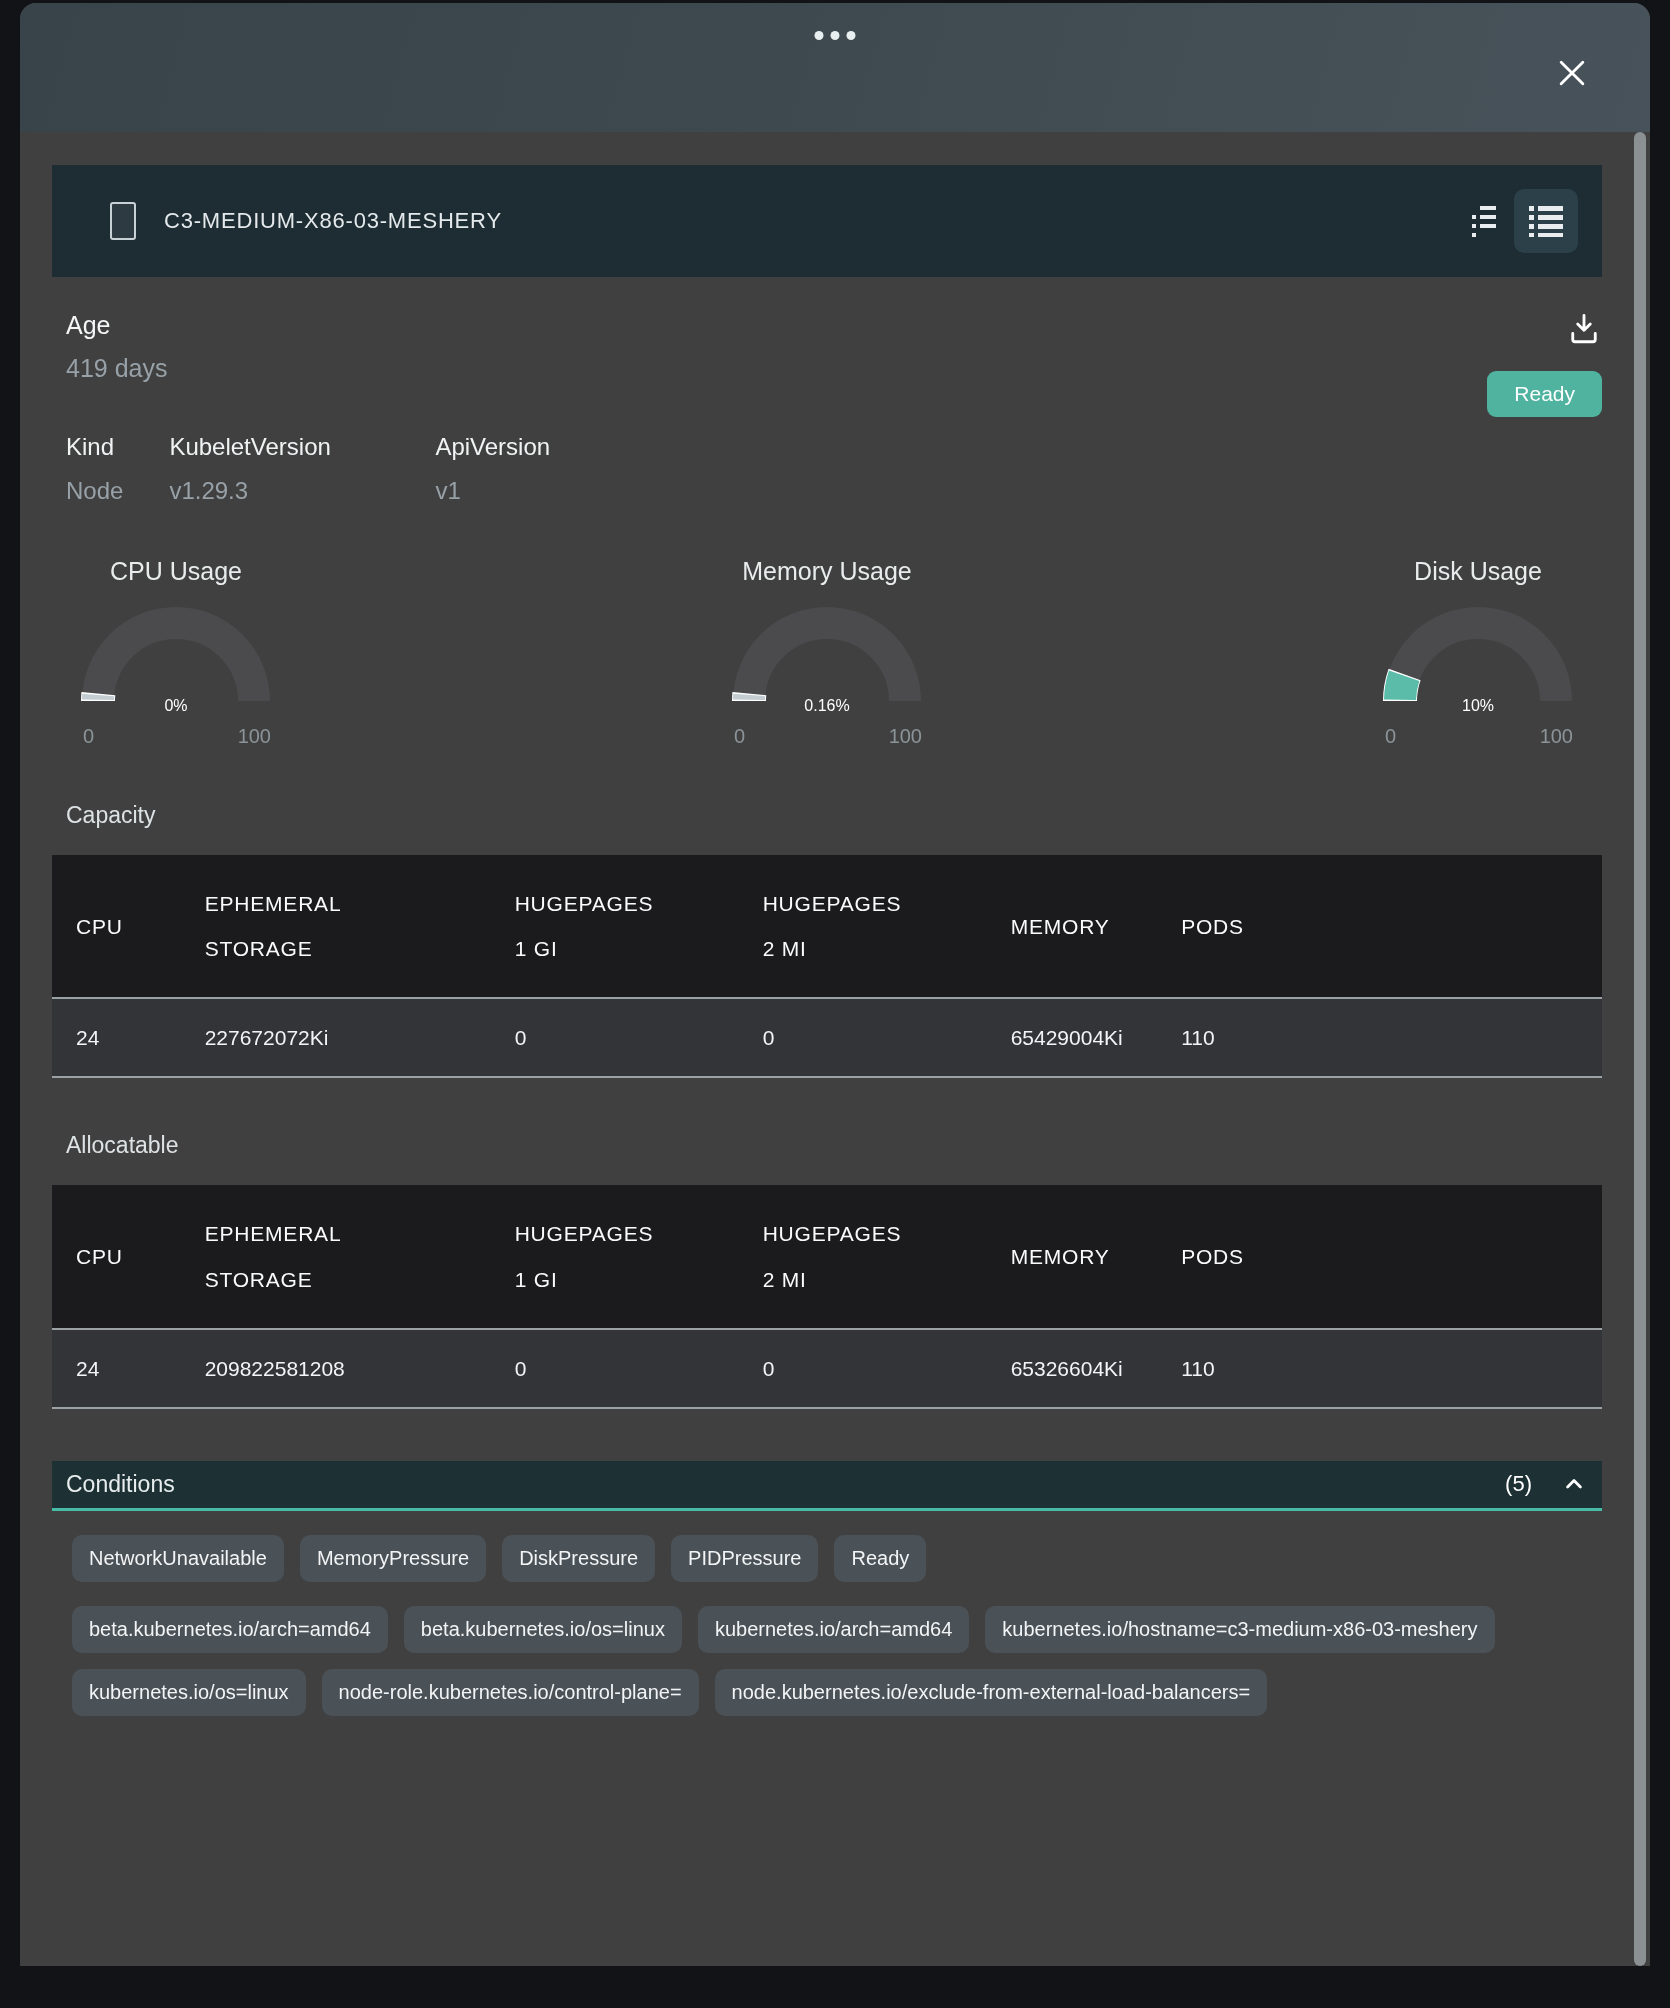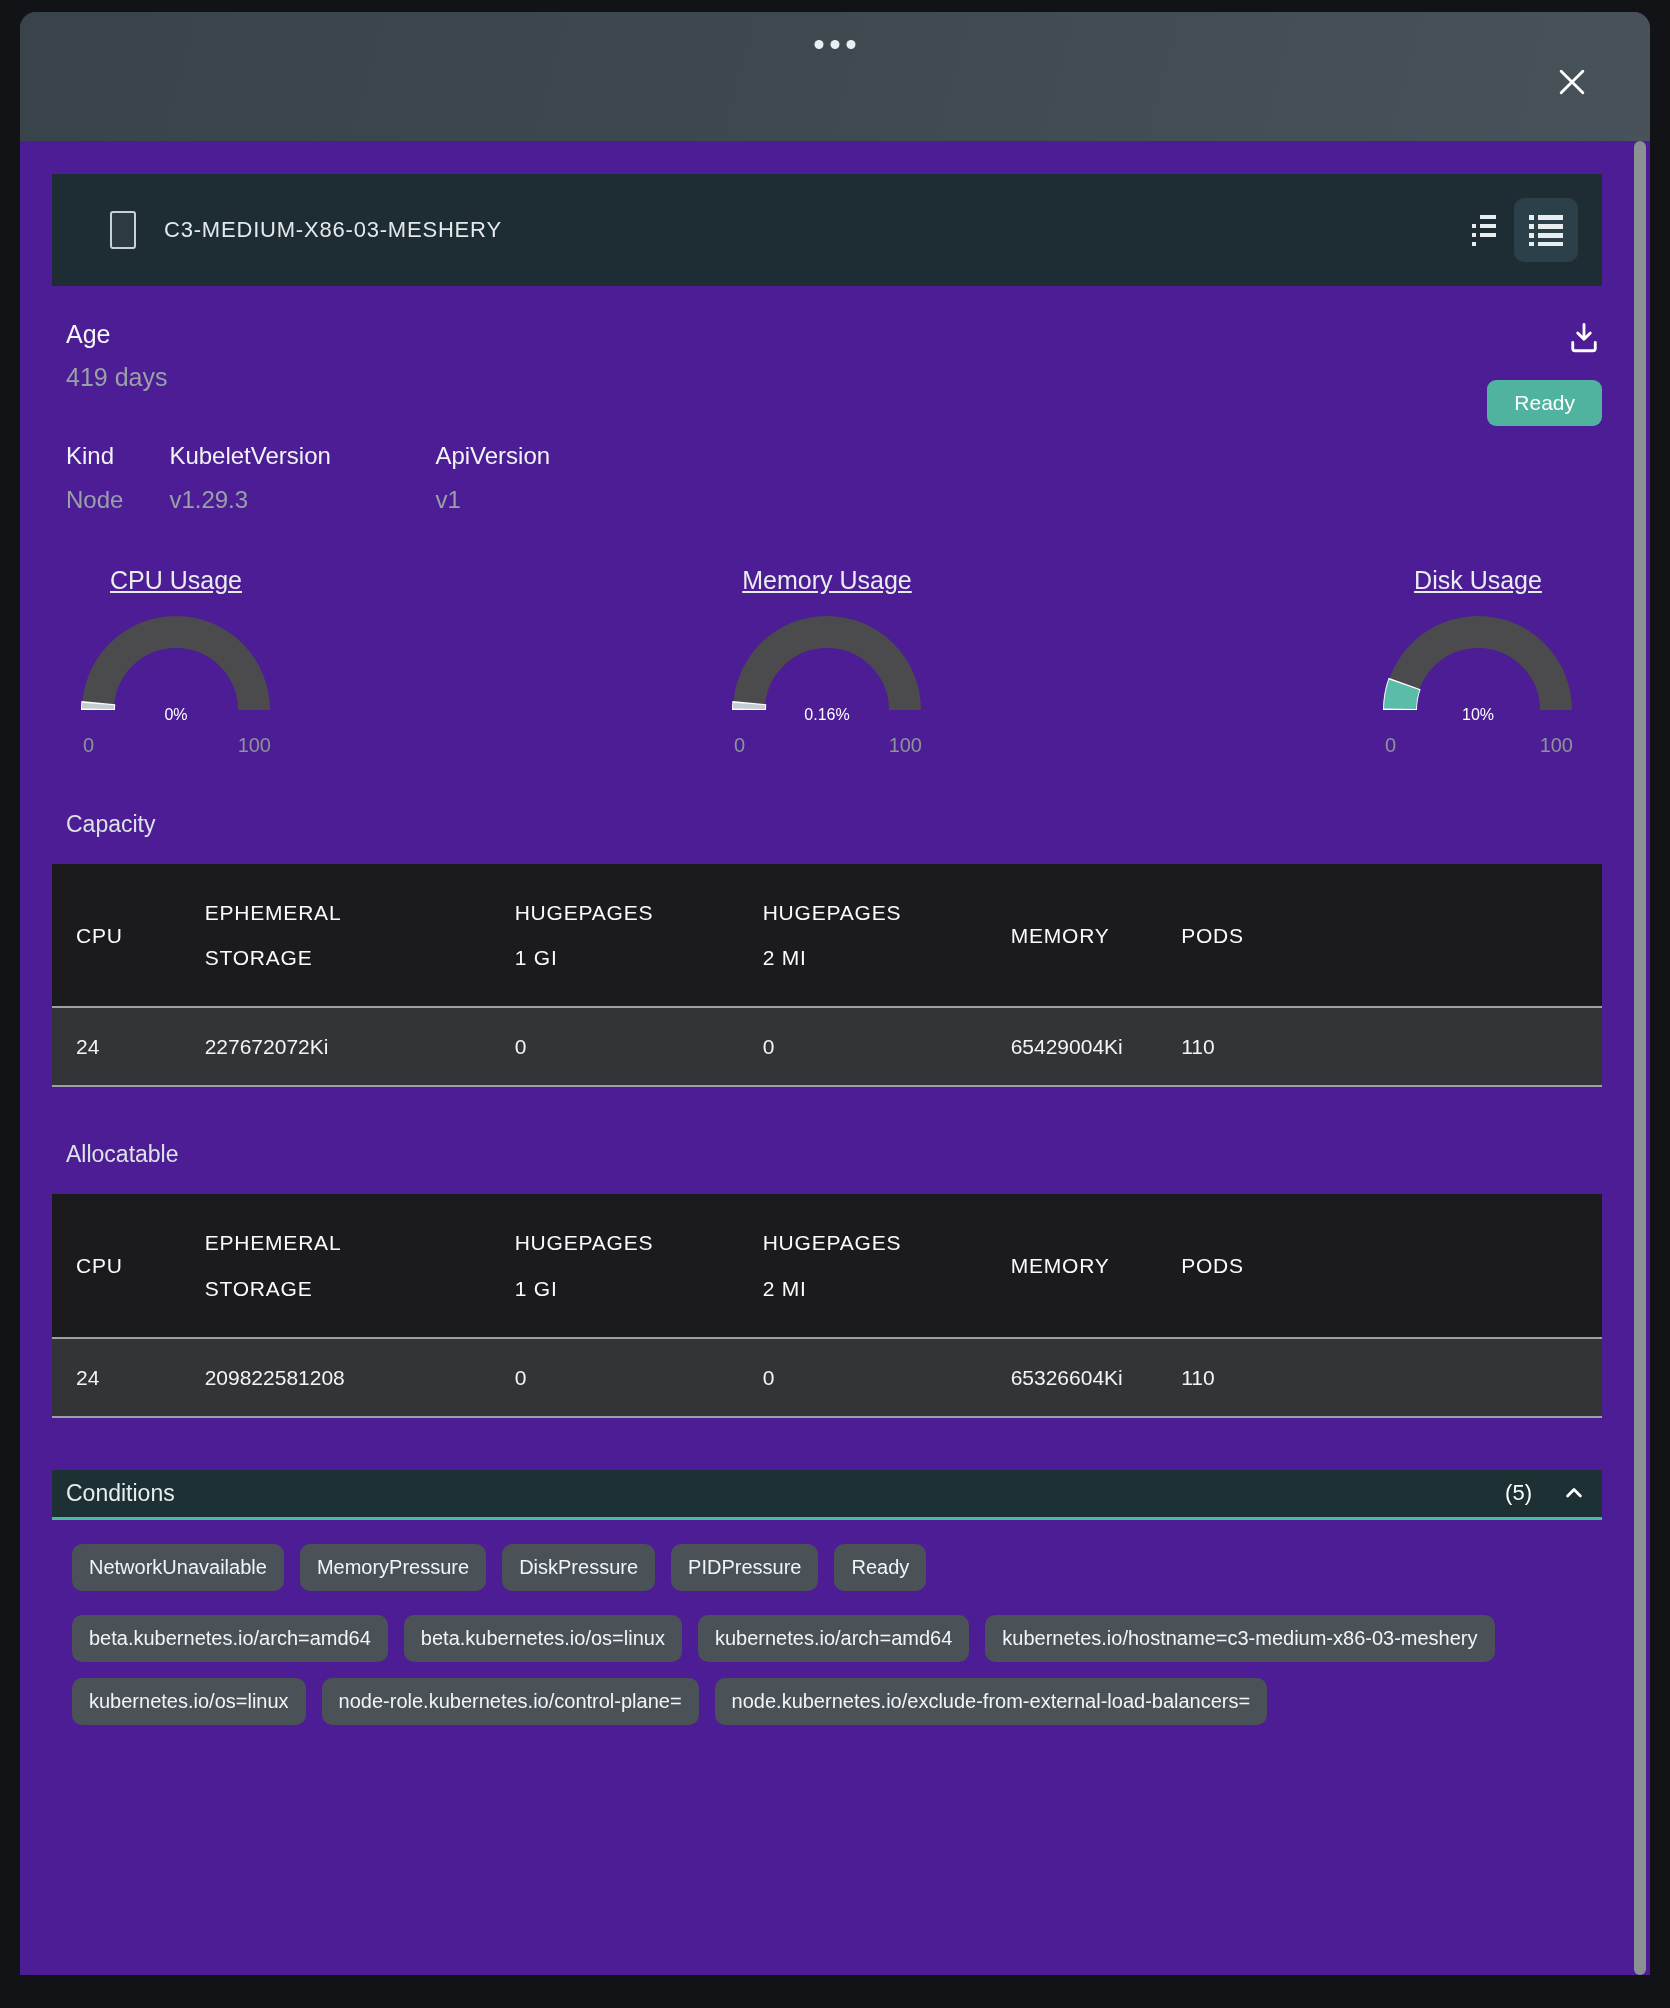--- a/index.html
+++ b/index.html
@@ -7,23 +7,23 @@
   body {
     background:#121316;
     font-family:"Liberation Sans", sans-serif;
     position:relative;
     overflow:hidden;
     color:#EDF1F2;
   }
 
   
   .modal {
-    position:absolute; left:20px; top:12px;
+    position:absolute; left:20px; top:3px;
     width:1630px; height:1963px;
-    background:#4c1d95;
+    background:#404040;
     border-radius:16px 16px 0 0;
     overflow:hidden;
   }
   .drag-header {
     height:129px;
     background:linear-gradient(105deg,#39434A 0%,#3E494F 45%,#47525A 100%);
     position:relative;
   }
   .dots { position:absolute; top:28px; left:50%; transform:translateX(-50%); display:flex; gap:7px; cursor:grab; }
   .dots span { width:9px; height:9px; border-radius:50%; background:#E9EEF1; }
@@ -67,21 +67,21 @@
 
   
   .kv-row { margin-top:16px; display:flex; gap:46px; padding-left:14px; }
   .kv-field .kv-label { font-size:24px; font-weight:500; color:#F0F3F4; }
   .kv-field .kv-value { font-size:24px; color:#97A1A7; margin-top:16px; }
   .kv-field:nth-child(2) { min-width:220px; }
 
   
   .gauges-row { margin-top:52px; display:flex; justify-content:space-between; padding:0 6px; }
   .gauge { display:flex; flex-direction:column; align-items:center; width:236px; }
-  .gauge-title { font-size:25px; color:#E8ECED; margin-bottom:18px;text-decoration:underline; }
+  .gauge-title { font-size:25px; color:#E8ECED; margin-bottom:18px; }
   .gauge-arc-wrap { position:relative; width:190px; height:115px; }
   .gauge-track { fill:none; stroke:#4B4B4D; stroke-width:32; }
   .gauge-border { fill:none; stroke:#FFFFFF; stroke-width:34; }
   .gauge-fill { fill:none; stroke:#C3CDD2; stroke-width:32; }
   .gauge-value {
     position:absolute; left:50%; bottom:4px; transform:translateX(-50%);
     font-size:16px; color:#FFFFFF; white-space:nowrap;
   }
   .gauge-scale { width:190px; display:flex; justify-content:space-between; padding:6px 0 0 2px; font-size:20px; color:#8B9499; }
 

